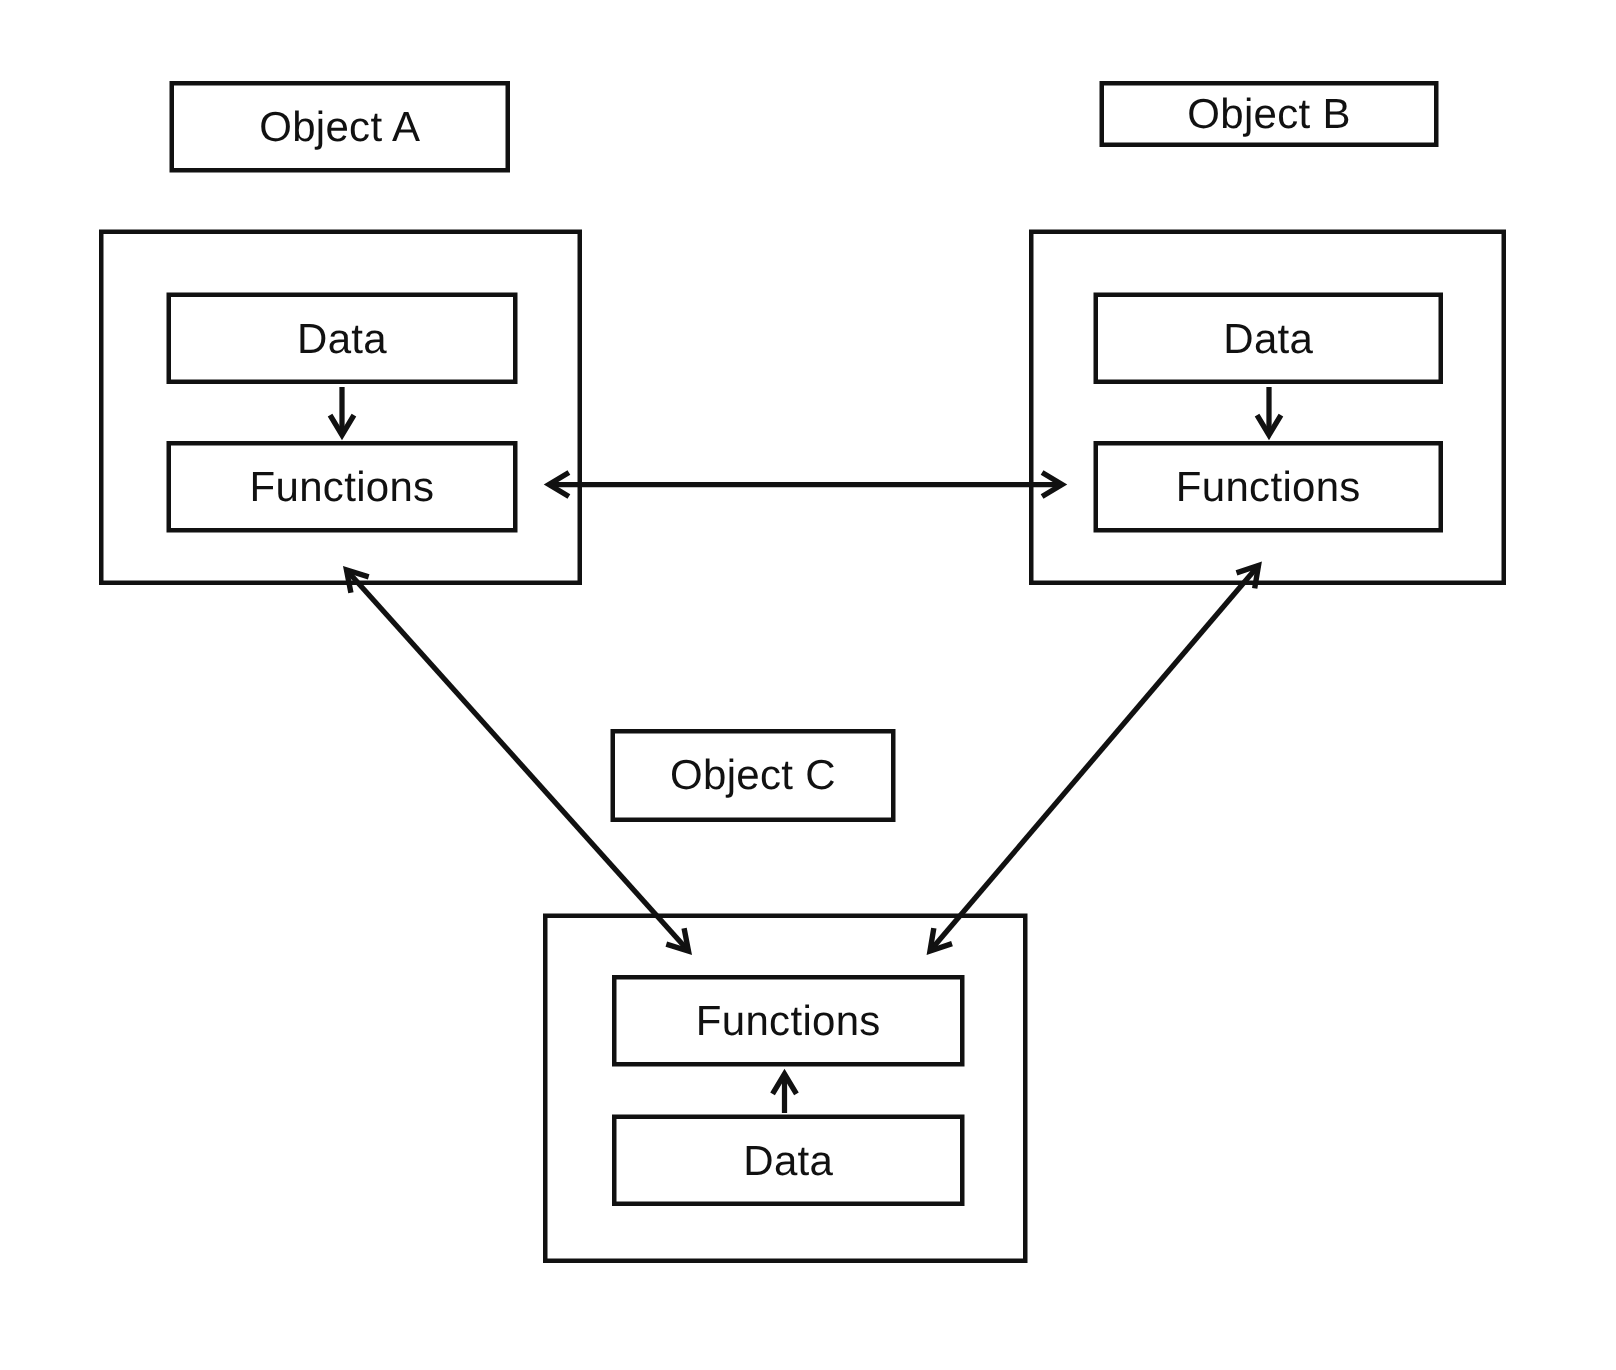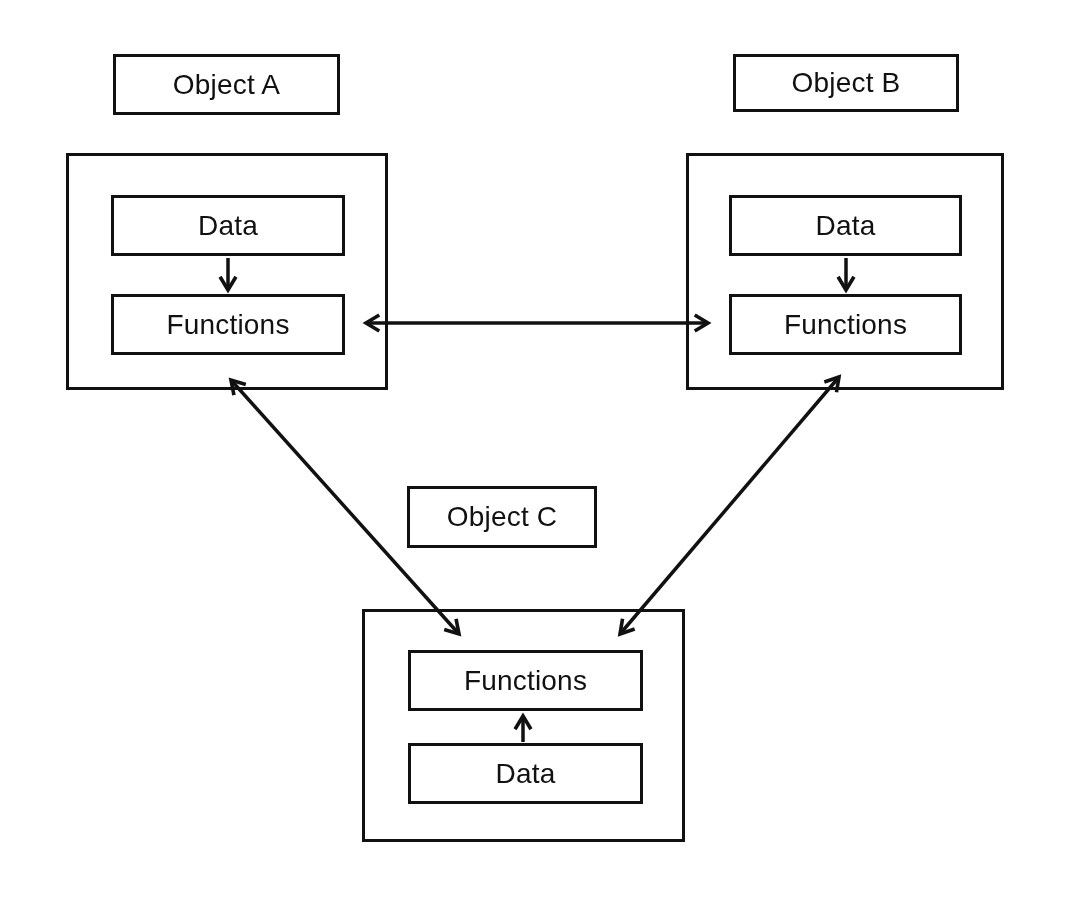--- a/index.html
+++ b/index.html
@@ -35,21 +35,21 @@
     line-height: 1;
     letter-spacing: 0.2px;
     white-space: nowrap;
   }
   
   .a-title      { left: 113px; top: 54px;  width: 227px; height: 61px; }
   .a-container  { left: 66px;  top: 153px; width: 322px; height: 237px; }
   .a-data       { left: 111px; top: 195px; width: 234px; height: 61px; }
   .a-functions  { left: 111px; top: 294px; width: 234px; height: 61px; }
   
-  .b-title      { left: 733px; top: 54px;  width: 226px; height: 58px; }
+  .b-title      { left: 733px; top: 54px;  width: 226px; height: 44px; }
   .b-container  { left: 686px; top: 153px; width: 318px; height: 237px; }
   .b-data       { left: 729px; top: 195px; width: 233px; height: 61px; }
   .b-functions  { left: 729px; top: 294px; width: 233px; height: 61px; }
   
   .c-title      { left: 407px; top: 486px; width: 190px; height: 62px; }
   .c-container  { left: 362px; top: 609px; width: 323px; height: 233px; }
   .c-functions  { left: 408px; top: 650px; width: 235px; height: 61px; }
   .c-data       { left: 408px; top: 743px; width: 235px; height: 61px; }
 
   .arrow-layer {

